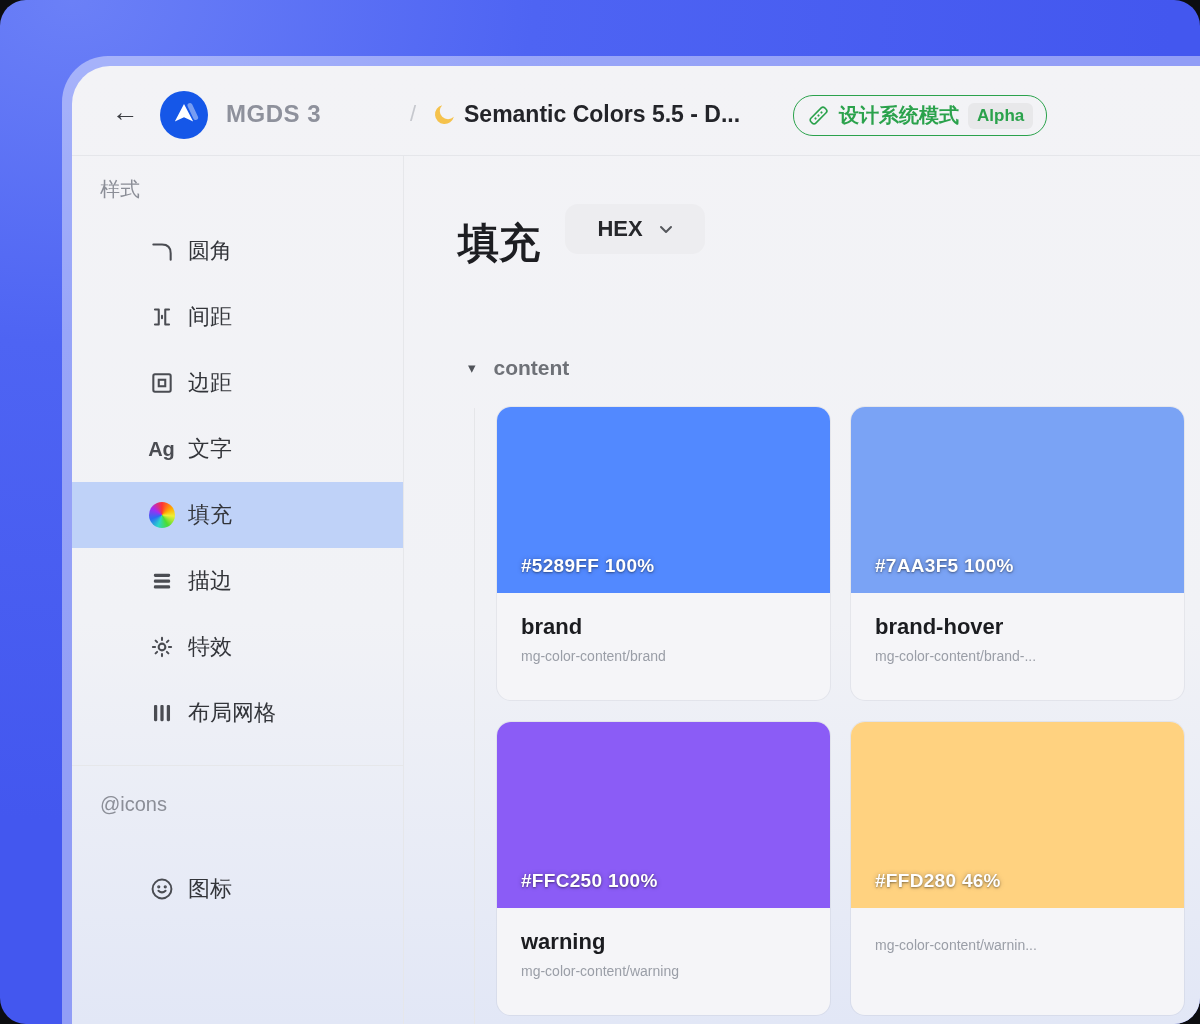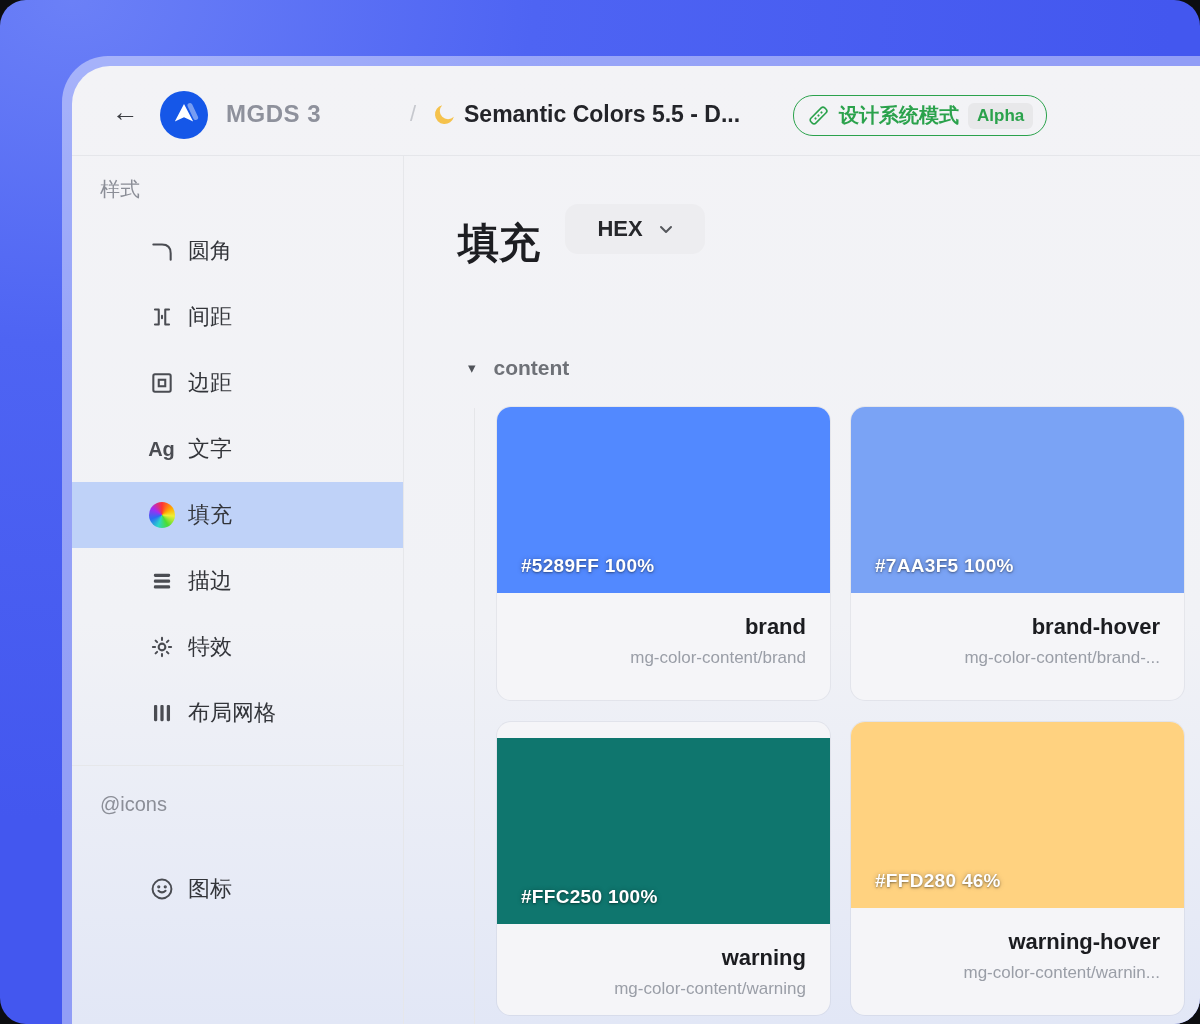--- a/index.html
+++ b/index.html
@@ -69,23 +69,23 @@
   .section-lbl{ font-size:21px; font-weight:700; color:#6e7177; }
   .guide{ position:absolute; left:69px; top:252px; bottom:0; width:1px; background:#e5e6e9; }
 
   .cards{ position:absolute; left:92px; top:251px;
           display:grid; grid-template-columns:333px 333px; grid-auto-rows:293px; column-gap:21px; row-gap:22px; }
   .card{ border-radius:14px; overflow:hidden; background:#f5f5f8;
          box-shadow:0 0 0 1px rgba(20,24,40,.05); cursor:pointer; }
   .swatch{ position:relative; height:186px; }
   .swatch .hexlbl{ position:absolute; left:24px; bottom:16px; font-size:19px; font-weight:700; color:#fff;
                    text-shadow:0 1px 2px rgba(0,0,0,.38), 0 0 5px rgba(0,0,0,.28); letter-spacing:.3px; }
-  .card-info{ padding:21px 24px 0;text-align:right; }
+  .card-info{ padding:21px 24px 0; }
   .card-name{ font-size:22px; font-weight:700; color:#1b1c20; }
-  .card-token{ font-size:17px; color:#9a9ea7; margin-top:8px; white-space:nowrap; overflow:hidden; }
+  .card-token{ font-size:14px; color:#9a9ea7; margin-top:8px; white-space:nowrap; overflow:hidden; }
 
   svg{ display:block; }
 </style>
 </head>
 <body>
 
 <div class="screen">
   <div class="panel-ring">
     <div class="panel">
 
@@ -255,35 +255,34 @@
             <div class="swatch" style="background: rgb(122, 163, 245);">
               <div class="hexlbl">#7AA3F5 100%</div>
             </div>
             <div class="card-info">
               <div class="card-name">brand-hover</div>
               <div class="card-token">mg-color-content/brand-...</div>
             </div>
           </div>
 
           <div class="card">
-            <div class="swatch" style="background: #0f766e; margin-top: 16px;">
+            <div class="swatch" style="background: #8b5cf6;">
               <div class="hexlbl">#FFC250 100%</div>
             </div>
             <div class="card-info">
               <div class="card-name">warning</div>
               <div class="card-token">mg-color-content/warning</div>
             </div>
           </div>
 
           <div class="card">
             <div class="swatch" style="background: rgb(255, 210, 128);">
               <div class="hexlbl">#FFD280 46%</div>
             </div>
             <div class="card-info">
-              <div class="card-name">warning-hover</div>
               <div class="card-token">mg-color-content/warnin...</div>
             </div>
           </div>
 
         </div>
       </div>
 
     </div>
   </div>
 </div>

